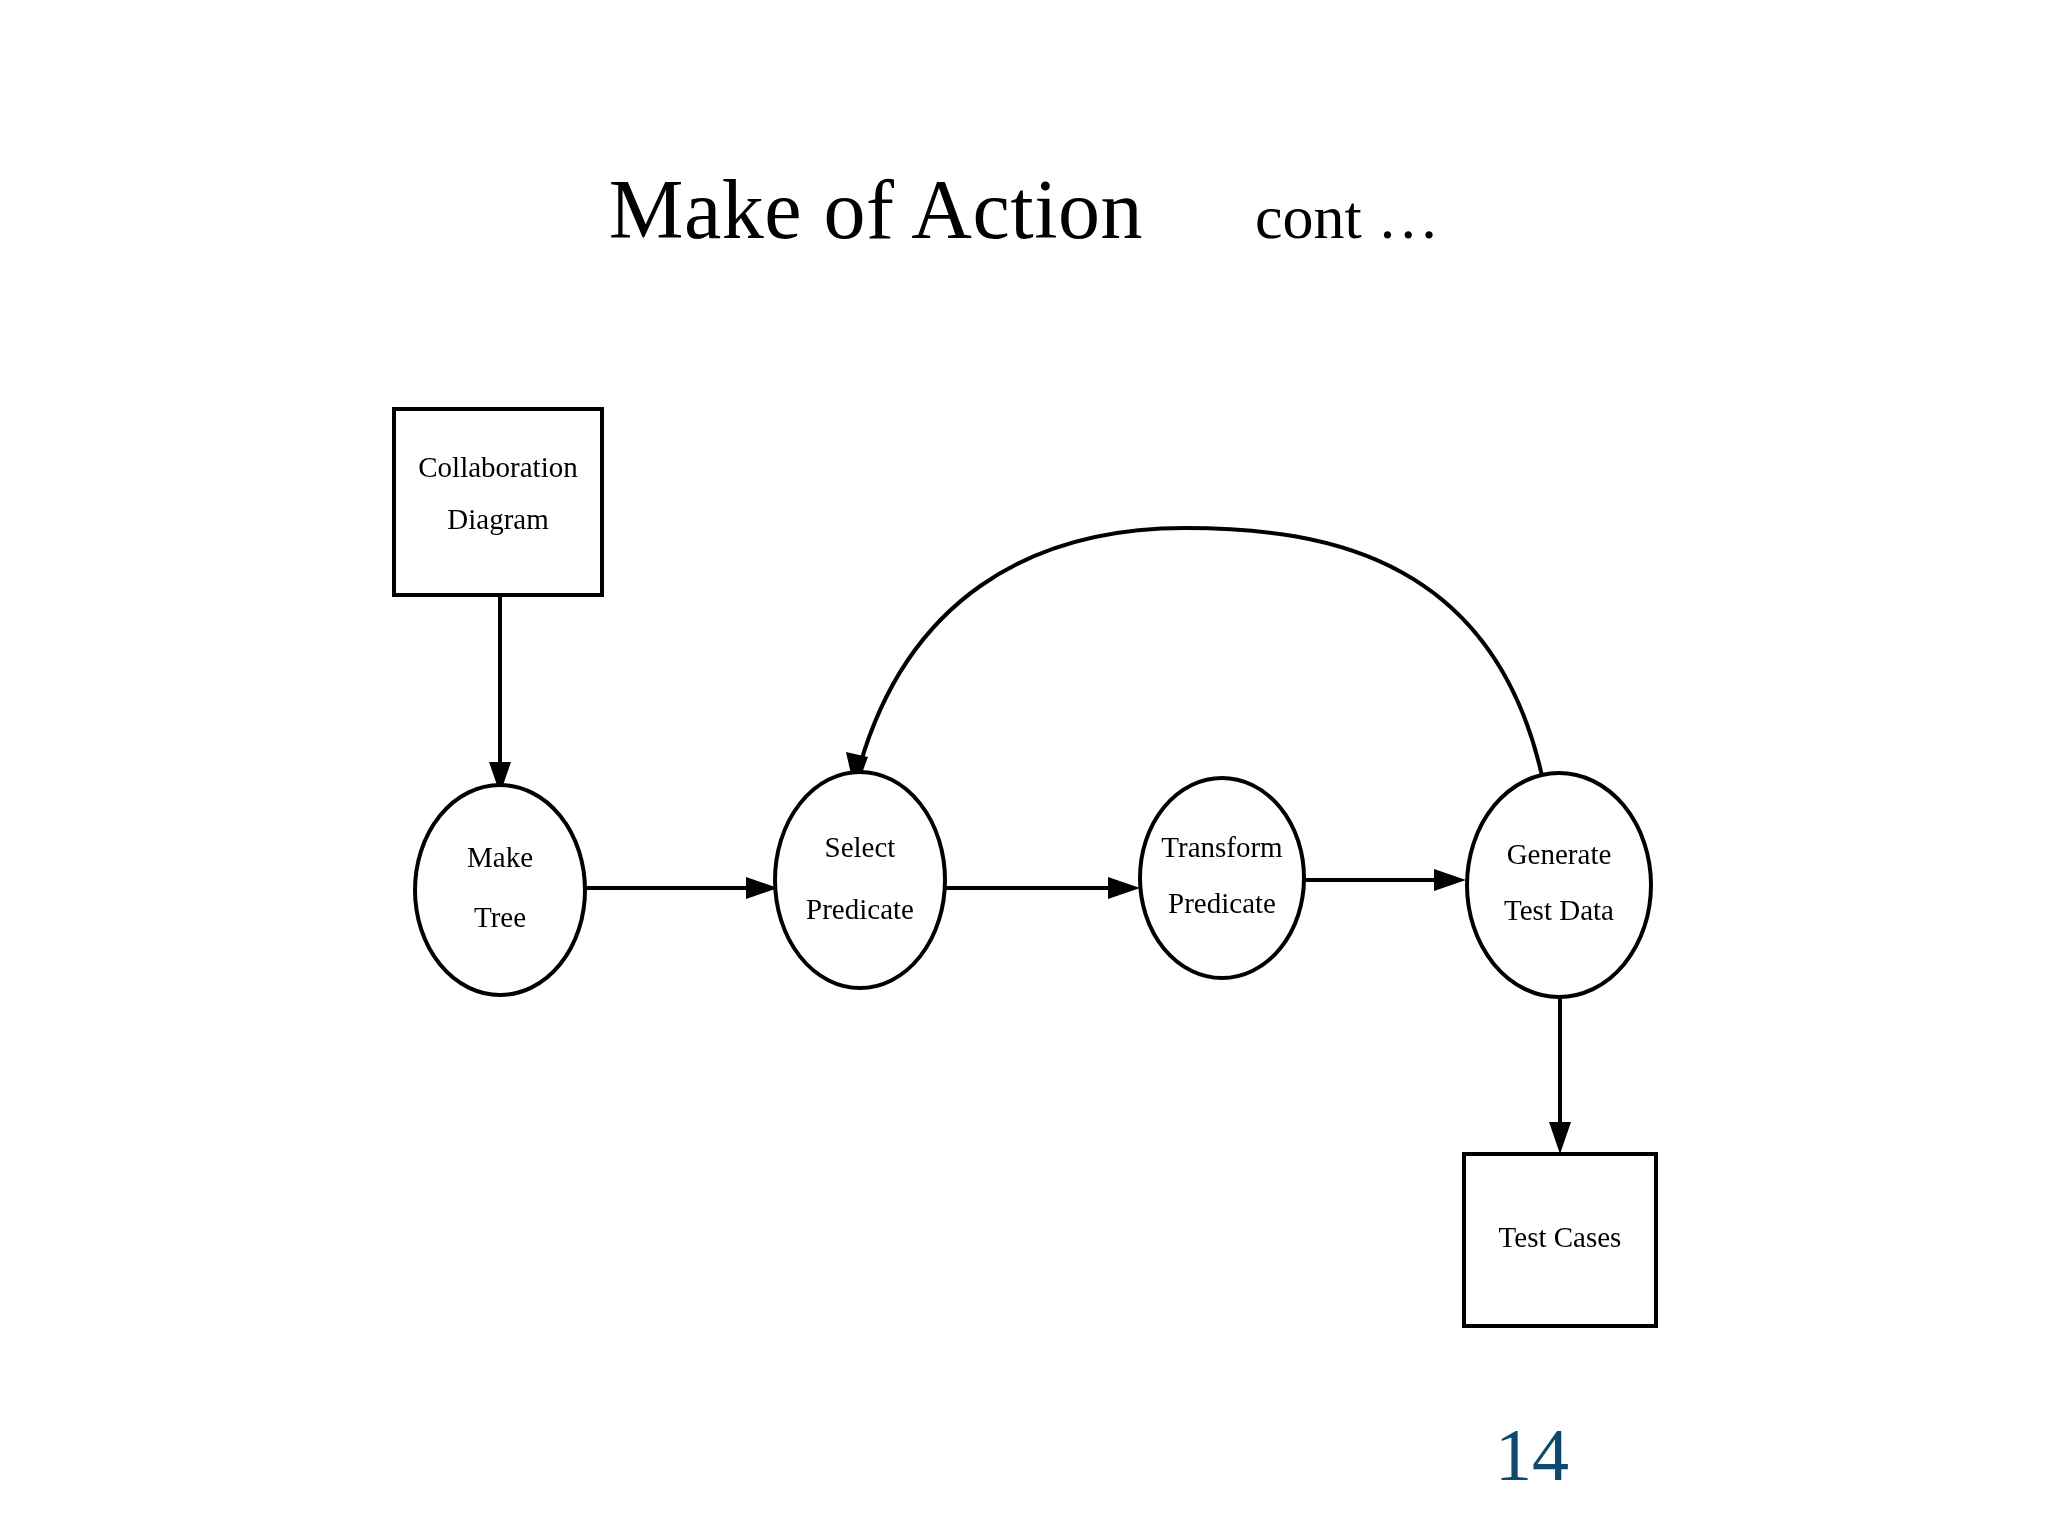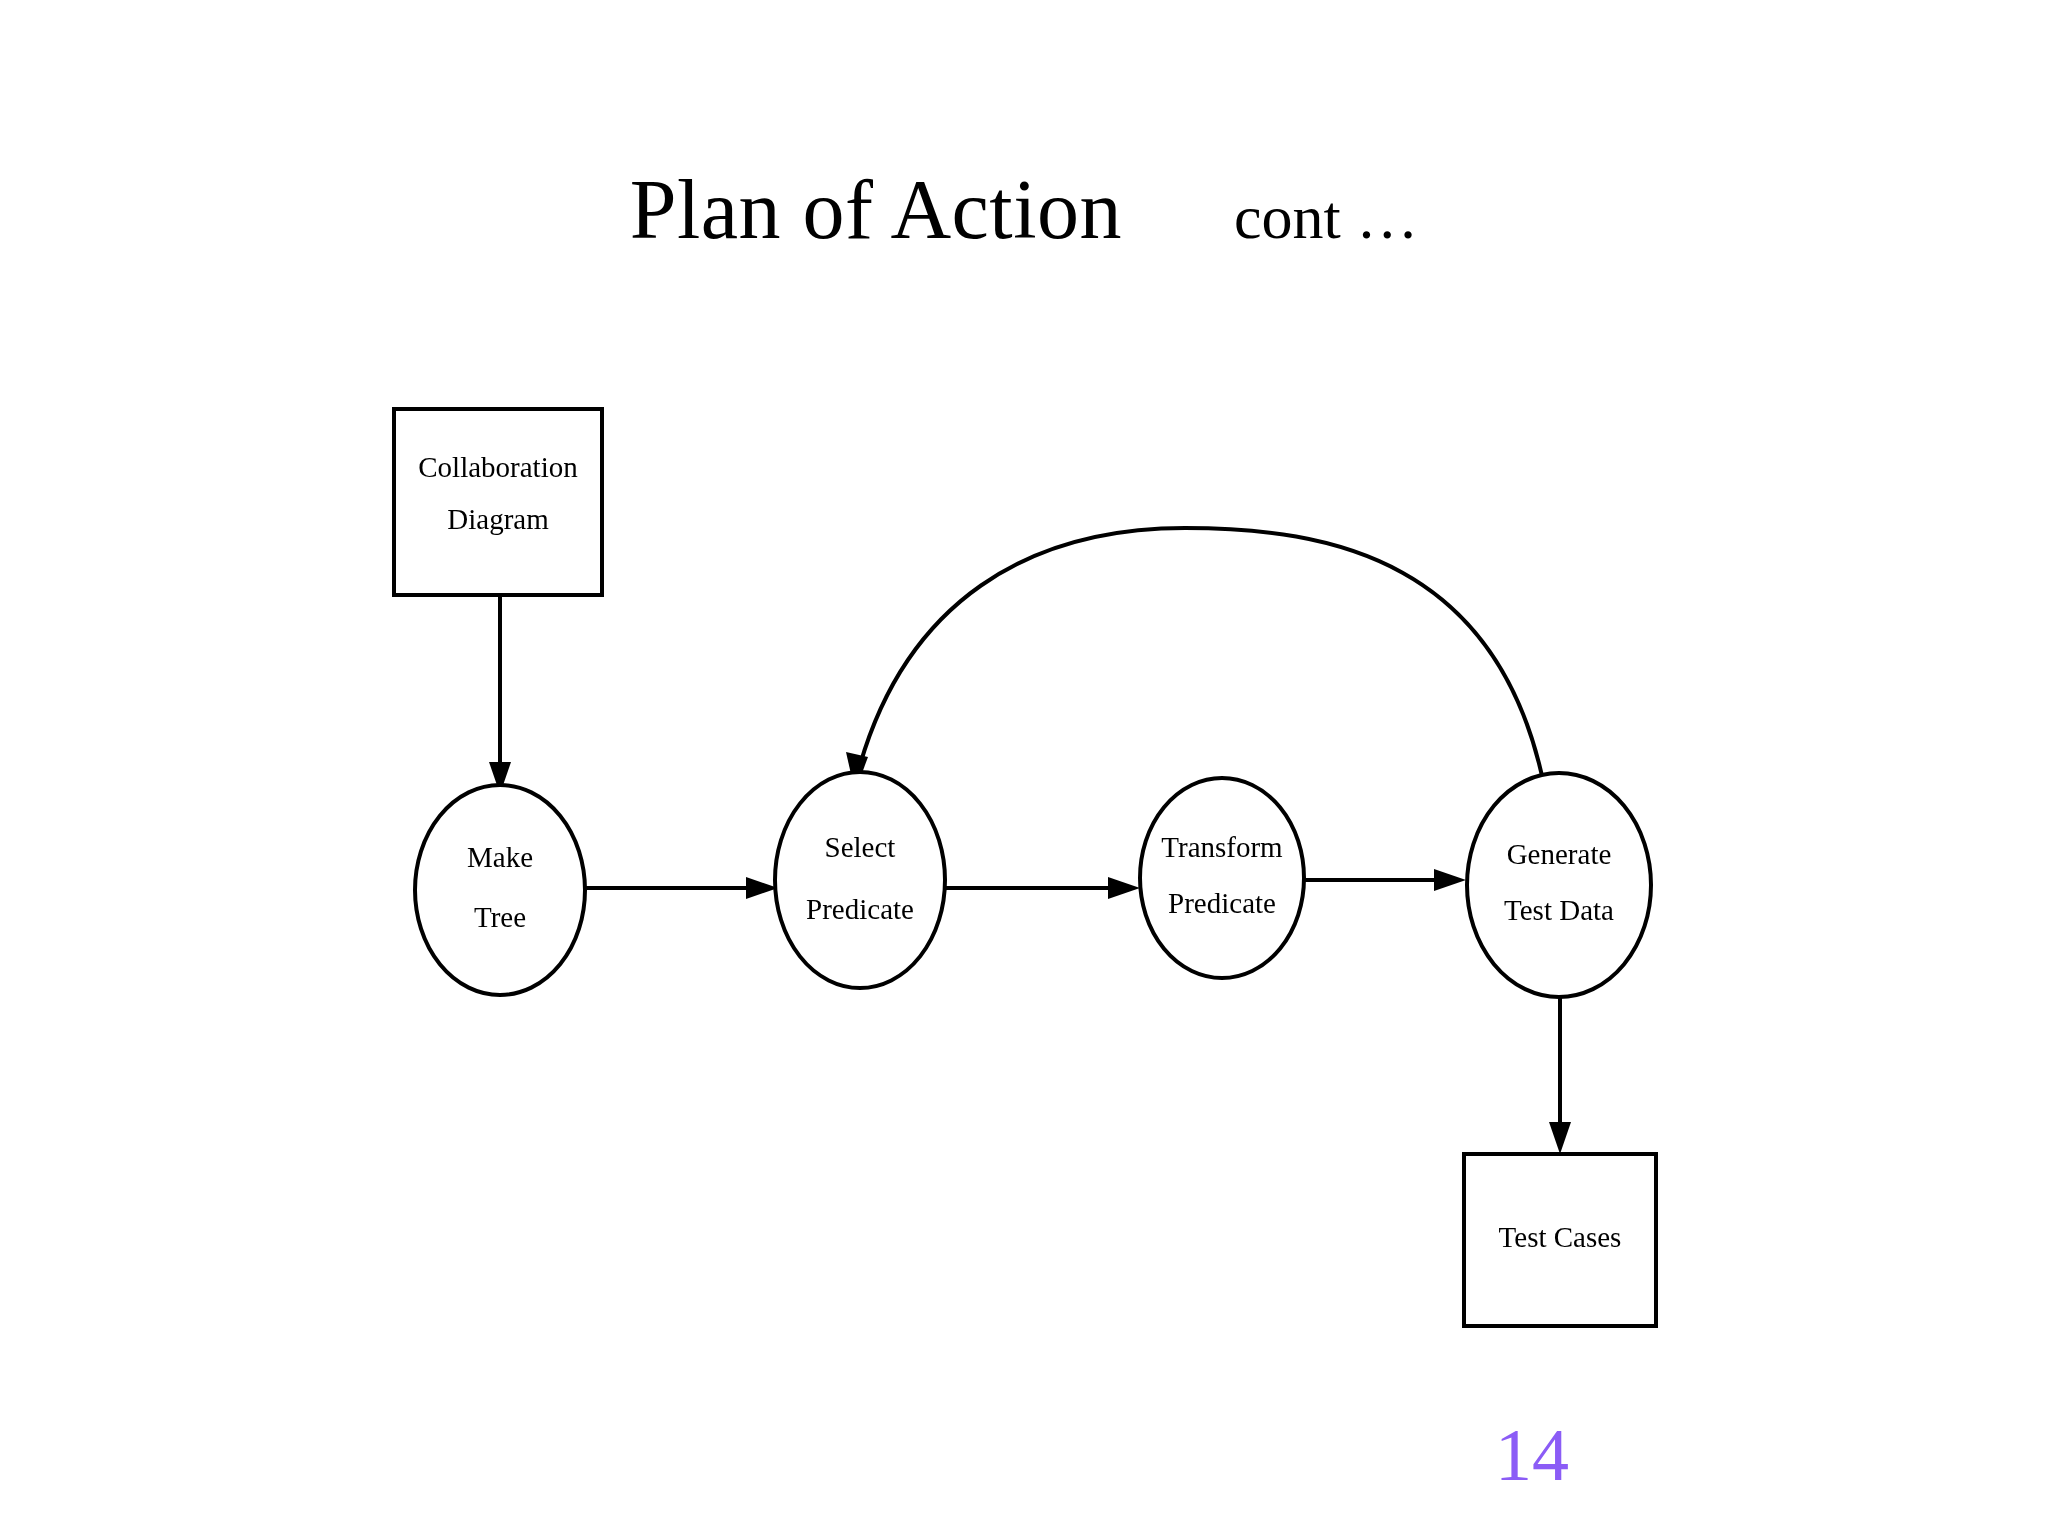--- a/index.html
+++ b/index.html
@@ -82,28 +82,28 @@
   }
 
   
   #page-number {
     position: absolute;
     left: 1495px;
     top: 1418px;
     font-size: 74px;
     line-height: 1;
     font-family: "Liberation Serif", "DejaVu Serif", serif;
-    color: #8b5cf6;
+    color: #0c4a6e;
   }
 </style>
 </head>
 <body>
 
 <div id="slide-title-row">
-  <span id="slide-title">Plan of Action</span>
+  <span id="slide-title">Make of Action</span>
   <span id="slide-title-cont">cont …</span>
 </div>
 
 <div id="diagram">
   <svg id="diagram-svg" viewBox="0 0 2048 1536" xmlns="http://www.w3.org/2000/svg">
 
     <g>
       <line class="edge-line" x1="500" y1="595" x2="500" y2="778"></line>
       <polygon class="arrow-head" points="500,794 489,762 511,762"></polygon>
     </g>

